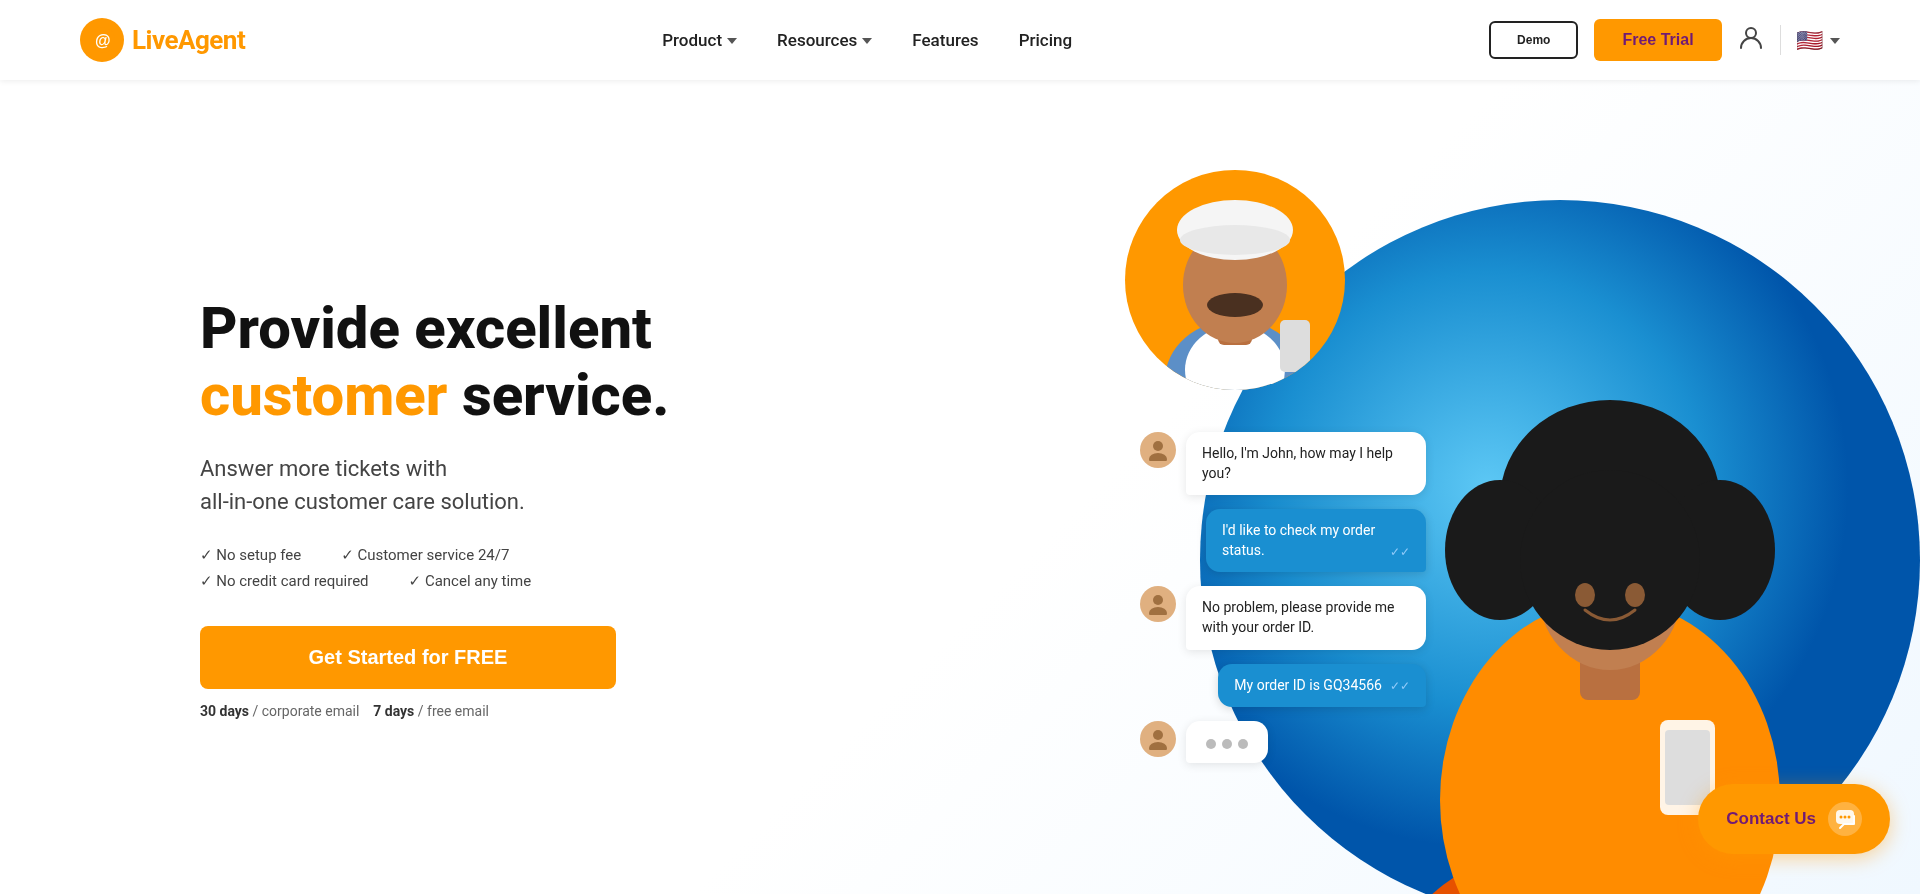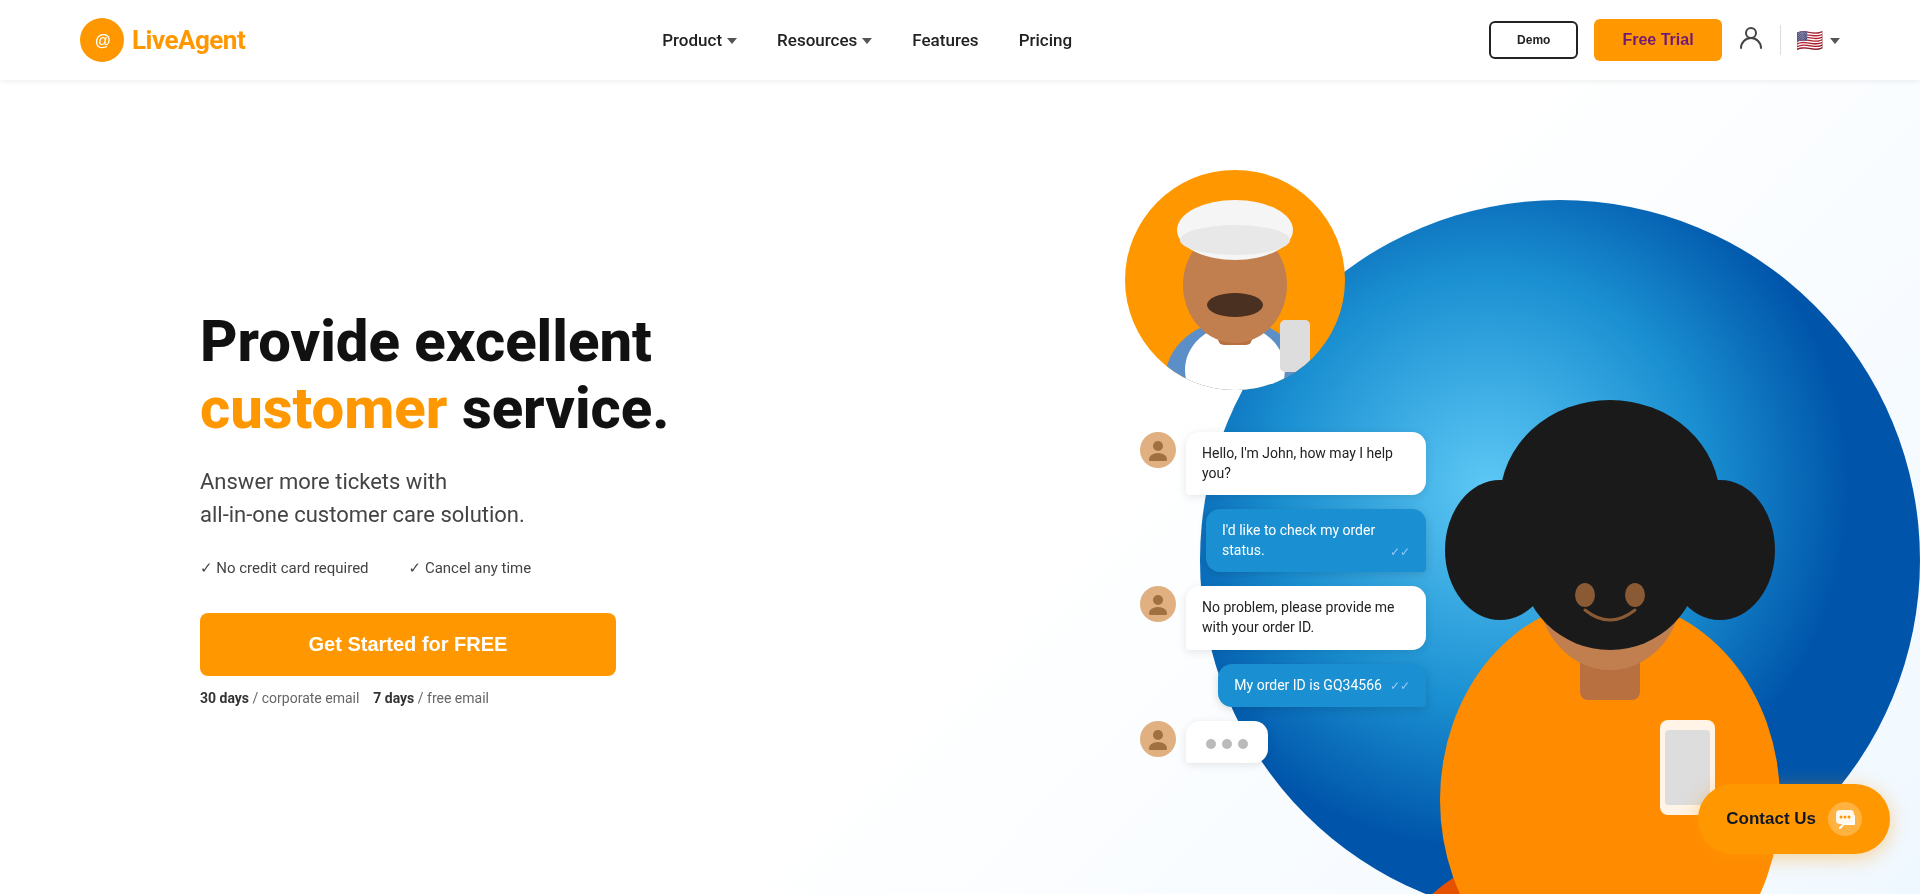--- a/index.html
+++ b/index.html
@@ -109,21 +109,21 @@
     }
     .bubble-blue .check-marks { font-size: 12px; color: #90caf9; }
     .bubble-right-align { justify-content: flex-end; }
 
     .typing-dots { display: flex; gap: 6px; align-items: center; margin-top: 4px; }
     .dot { width: 10px; height: 10px; border-radius: 50%; background: #bbb; }
 
     
     .contact-btn {
       position: fixed; right: 30px; bottom: 40px;
-      background: #ff9800; color: #0f172a;
+      background: #ff9800; color: #701a75;
       border: none; border-radius: 50px;
       padding: 18px 28px; font-size: 17px; font-weight: 700;
       cursor: pointer; display: flex; align-items: center; gap: 12px;
       box-shadow: 0 4px 20px rgba(255,152,0,0.4);
       z-index: 200;
     }
     .contact-chat-icon {
       width: 34px; height: 34px; border-radius: 50%;
       background: rgba(255,255,255,0.25);
       display: flex; align-items: center; justify-content: center;
@@ -192,20 +192,24 @@
       <span>Provide excellent</span><br>
       <span class="orange" style="color:#ff9800;">customer</span>
       <span> </span><span>service.</span>
     </h1>
     <p class="hero-subtitle">
       <span>Answer more tickets with</span><br>
       <span>all-in-one customer care solution.</span>
     </p>
     <div class="hero-checks">
       <div class="checks-row">
+        <span class="check-item">✓ No setup fee</span>
+        <span class="check-item">✓ Customer service 24/7</span>
+      </div>
+      <div class="checks-row">
         <span class="check-item">✓ No credit card required</span>
         <span class="check-item">✓ Cancel any time</span>
       </div>
     </div>
     <button class="btn-cta">Get Started for FREE</button>
     <p class="trial-note">
       <strong>30 days</strong>
       <span>/ corporate email</span>
       &nbsp;&nbsp;
       <strong>7 days</strong>

